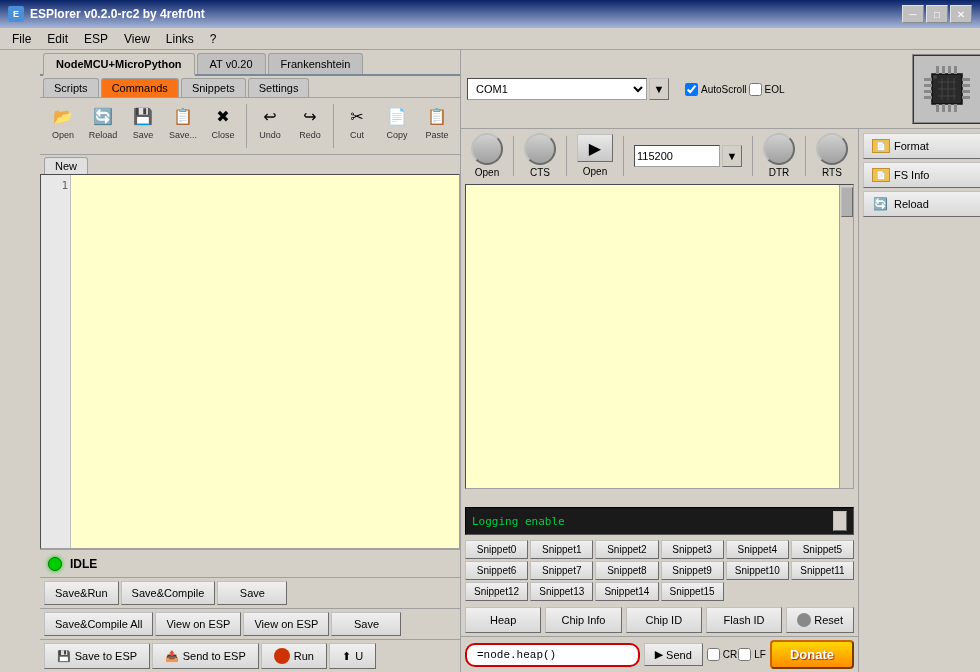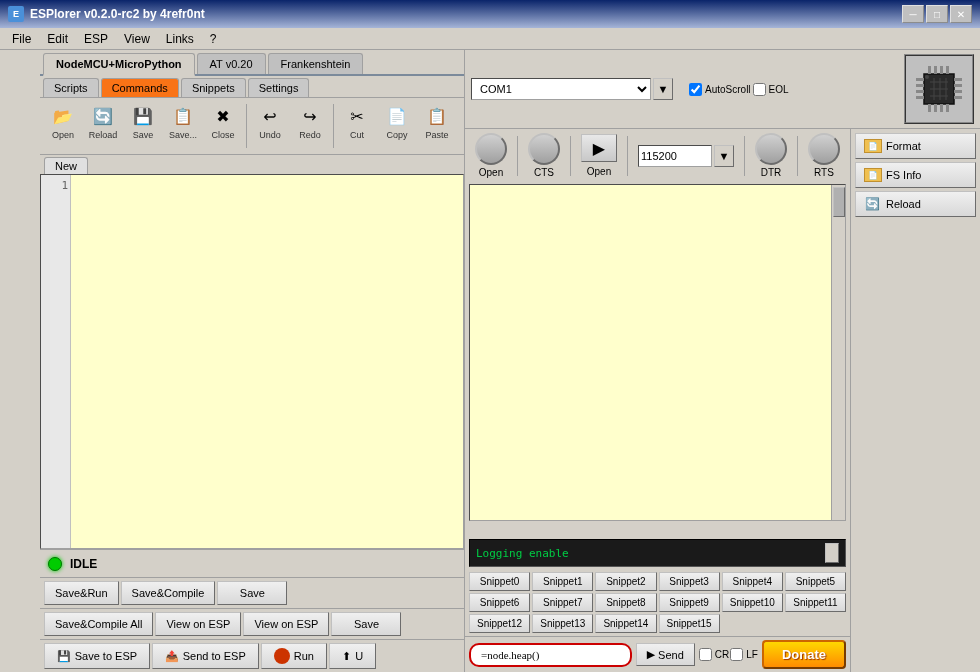--- a/index.html
+++ b/index.html
@@ -361,21 +361,21 @@
       width: 36px;
       height: 28px;
       background: linear-gradient(to bottom, #e8e8e8, #c8c8c8);
       border: 1px outset #c0c0c0;
       display: flex;
       align-items: center;
       justify-content: center;
       font-size: 16px;
     }
     .baud-select {
-      width: 74px;
+      width: 86px;
       height: 22px;
       border: 1px inset #a0a0a0;
       background: white;
       padding: 0 2px;
       font-size: 11px;
     }
     .baud-dropdown {
       width: 20px;
       height: 22px;
       background: #d4d0c8;
@@ -497,21 +497,21 @@
       gap: 4px;
       background: #d4d0c8;
       border-top: 1px solid #a0a0a0;
     }
     .input-field {
       flex: 1;
       height: 24px;
       border: 2px solid #cc0000;
       border-radius: 10px;
       padding: 0 10px;
-      font-family: Liberation Serif, serif;
+      font-family: Liberation Mono, monospace;
       font-size: 11px;
       background: white;
     }
     .send-btn-right {
       padding: 4px 10px;
       background: linear-gradient(to bottom, #f0f0f0, #d8d8d8);
       border: 1px outset #c0c0c0;
       cursor: pointer;
       font-size: 11px;
       display: flex;
@@ -838,20 +838,30 @@
           <button class="snippet-btn">Snippet8</button>
           <button class="snippet-btn">Snippet9</button>
           <button class="snippet-btn">Snippet10</button>
           <button class="snippet-btn">Snippet11</button>
           <button class="snippet-btn">Snippet12</button>
           <button class="snippet-btn">Snippet13</button>
           <button class="snippet-btn">Snippet14</button>
           <button class="snippet-btn">Snippet15</button>
         </div>
 
+        <div class="action-row">
+          <button class="action-row-btn">Heap</button>
+          <button class="action-row-btn">Chip Info</button>
+          <button class="action-row-btn">Chip ID</button>
+          <button class="action-row-btn">Flash ID</button>
+          <button class="reset-btn">
+            <span style="width:14px; height:14px; border-radius:50%; background:#888; display:inline-block;"></span>
+            <span>Reset</span>
+          </button>
+        </div>
 
         <div class="input-bar">
           <input type="text" class="input-field" value="=node.heap()" style="">
           <button class="send-btn-right">
             <span>▶</span>
             <span>Send</span>
           </button>
           <div class="checkbox-pair">
             <div class="checkbox-row">
               <input type="checkbox" style="">

